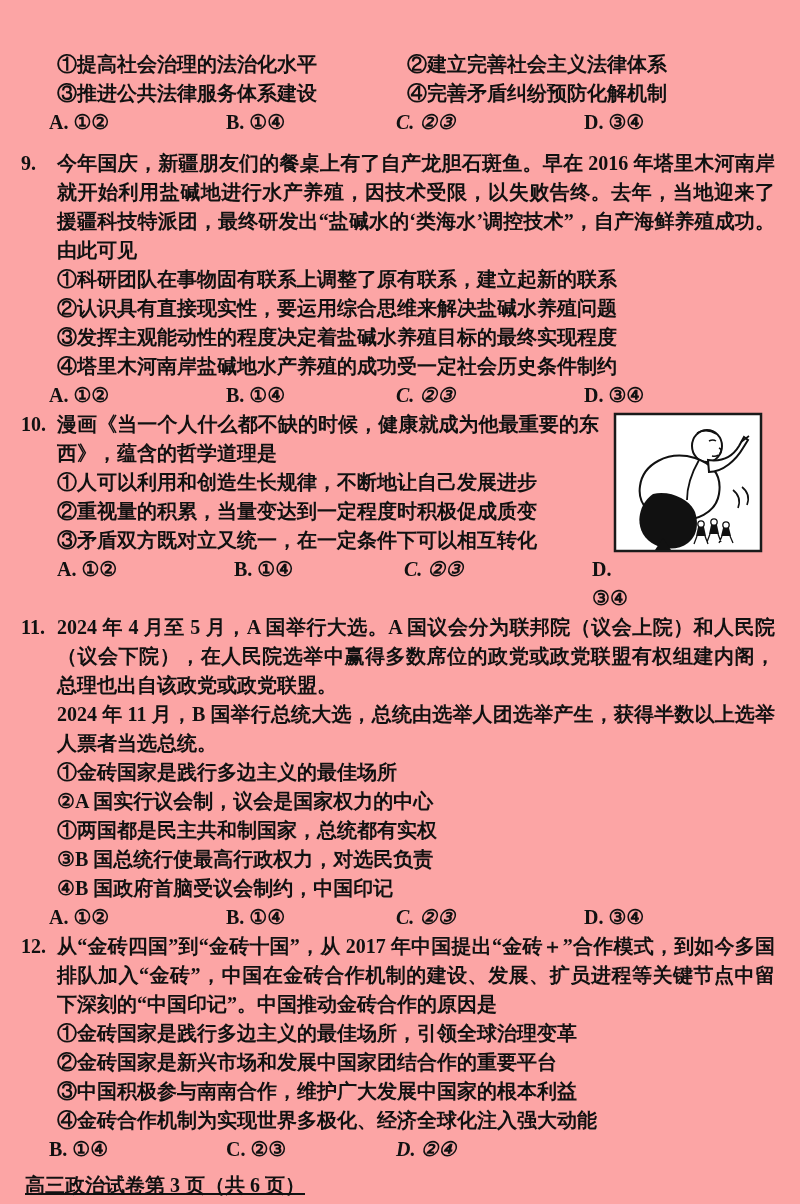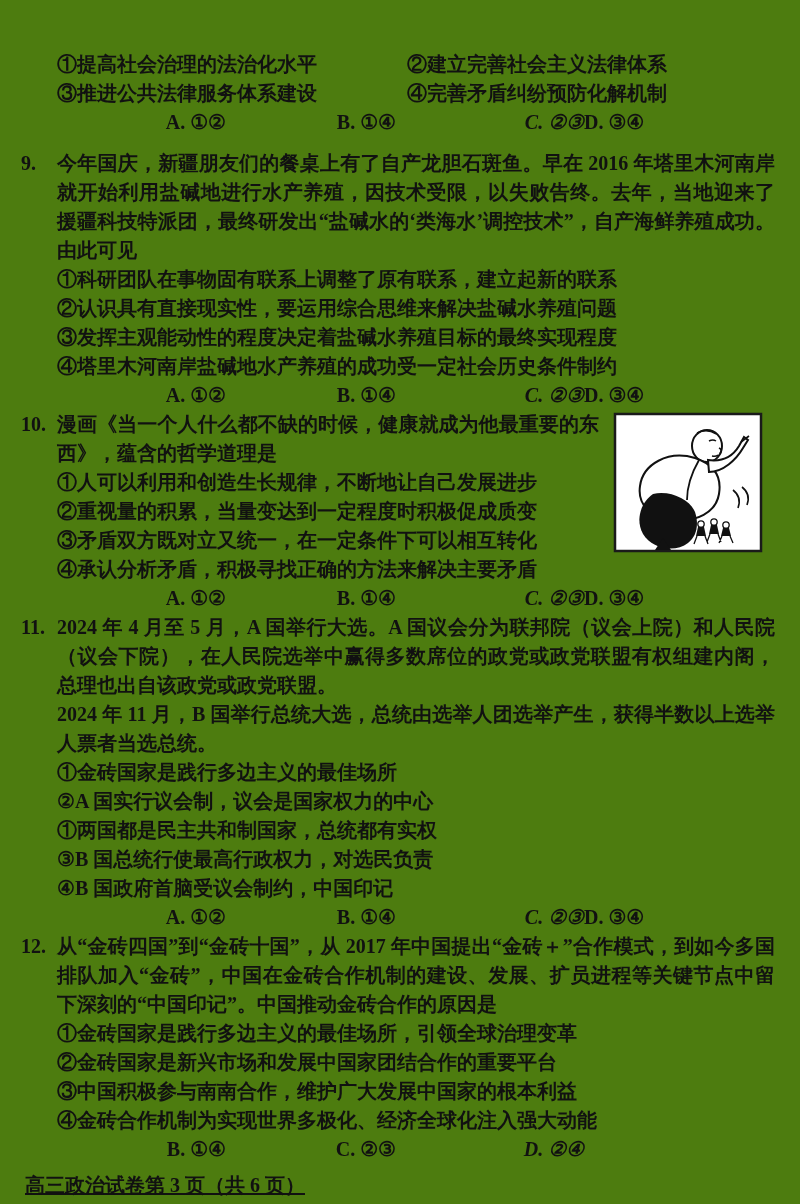--- a/index.html
+++ b/index.html
@@ -1,34 +1,34 @@
 <!DOCTYPE html>
 <html><head>
 <meta charset="utf-8">
 <style>
   html, body { margin: 0; padding: 0; background: #ffffff; }
   .page {
     position: relative;
     width: 800px;
     height: 1204px;
     box-sizing: border-box;
-    background: #4d7c0f;
+    background: #fca5a5;
     color: #111111;
     font-family: "Liberation Serif", "DejaVu Serif", serif;
     font-size: 20px;
     line-height: 29px;
     font-weight: 600;
     padding: 50px 25px 0 57px;
     overflow: hidden;
   }
   p { margin: 0; }
   .stem { text-align: justify; }
   .choice-row { display: flex; }
   .choice-row .col1 { width: 350px; flex: 0 0 350px; }
-  .answers { display: flex; margin-left: -8px; text-align: right; }
+  .answers { display: flex; margin-left: -8px; }
   .answers span:nth-child(1) { width: 177px; flex: 0 0 177px; }
   .answers span:nth-child(2) { width: 170px; flex: 0 0 170px; }
   .answers span:nth-child(3) { width: 188px; flex: 0 0 188px; font-style: italic; }
   .question { position: relative; }
   .qnum { position: absolute; left: -36px; top: 0; width: 34px; }
   .q9  { margin-top: 12px; }
   .cartoon {
     float: right;
     width: 150px;
     height: 142px;
@@ -107,21 +107,20 @@
       <g fill="#111">
         <path d="M 85 115 l 6 0 l 2 9 l -10 0 z"></path>
         <path d="M 98 113 l 6 0 l 2 9 l -10 0 z"></path>
         <path d="M 110 116 l 6 0 l 2 8 l -10 0 z"></path>
       </g>
     </svg>
     <p class="stem">漫画《当一个人什么都不缺的时候，健康就成为他最重要的东西》，蕴含的哲学道理是</p>
     <div>①人可以利用和创造生长规律，不断地让自己发展进步</div>
     <div>②重视量的积累，当量变达到一定程度时积极促成质变</div>
     <div>③矛盾双方既对立又统一，在一定条件下可以相互转化</div>
-    <div>④承认分析矛盾，积极寻找正确的方法来解决主要矛盾</div>
     <div class="answers">
       <span>A. ①②</span>
       <span>B. ①④</span>
       <span>C. ②③</span>
       <span>D. ③④</span>
     </div>
     <div class="clear"></div>
   </div>
 
   <div class="question">

